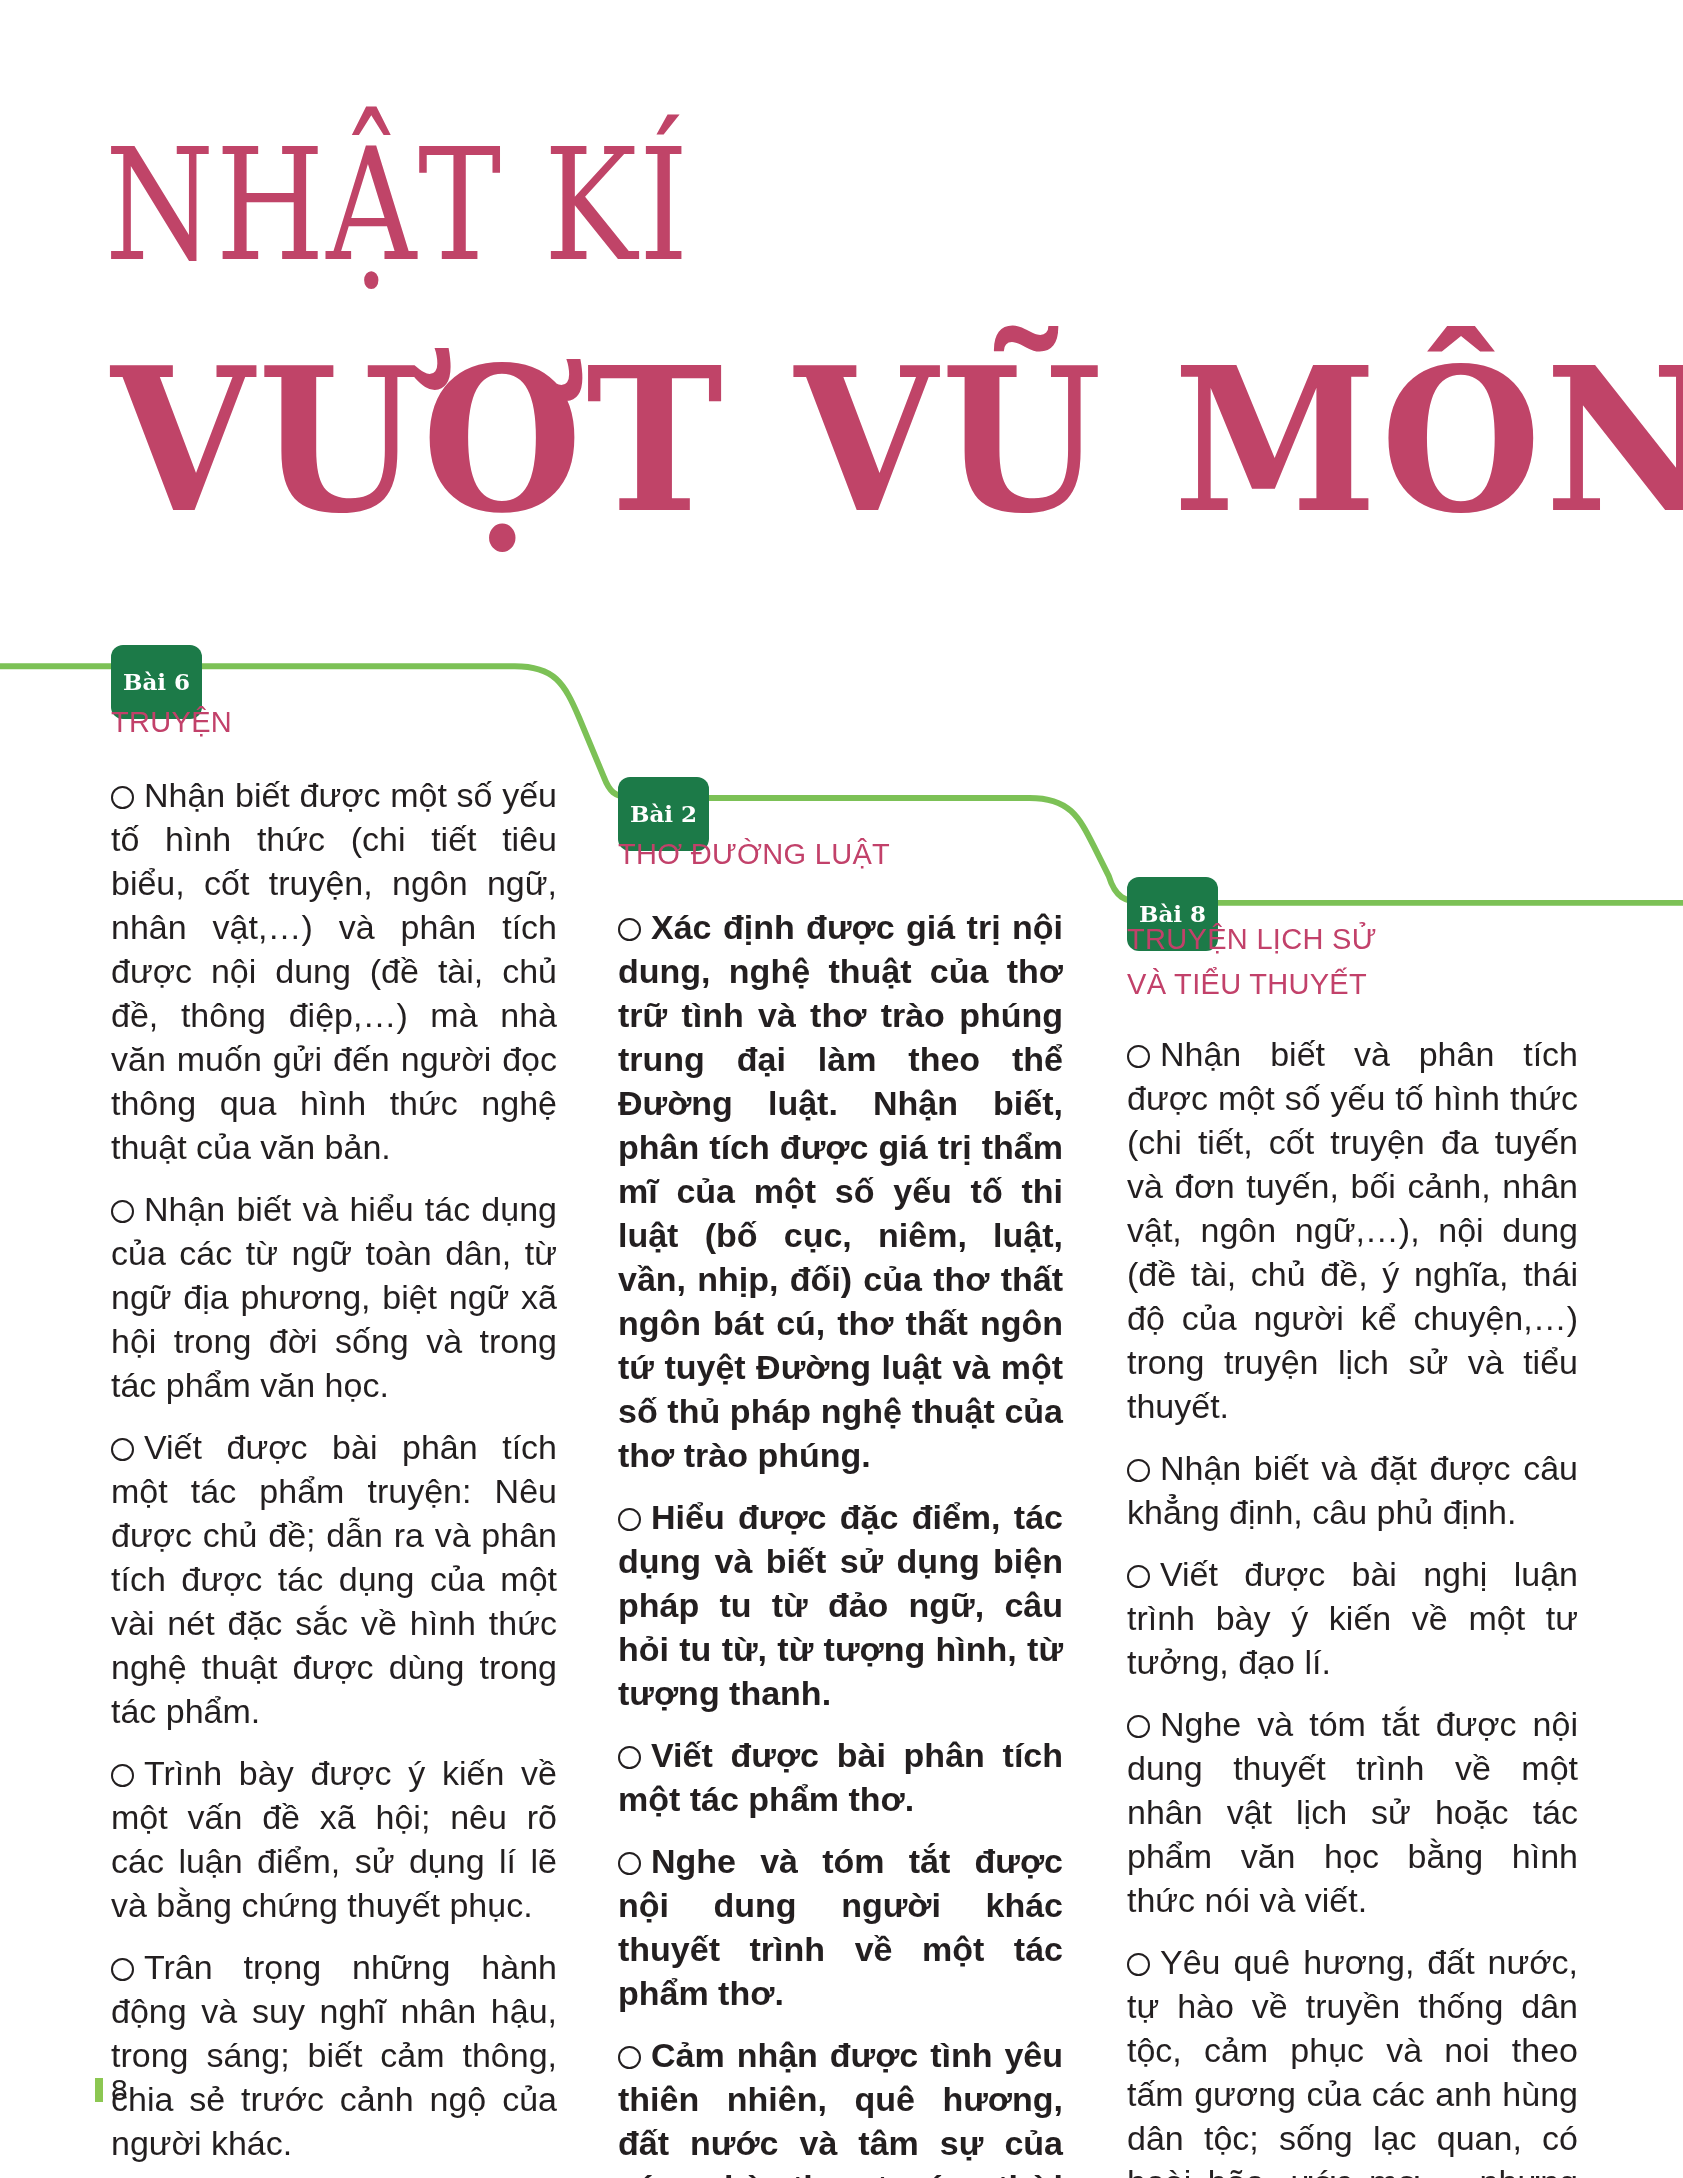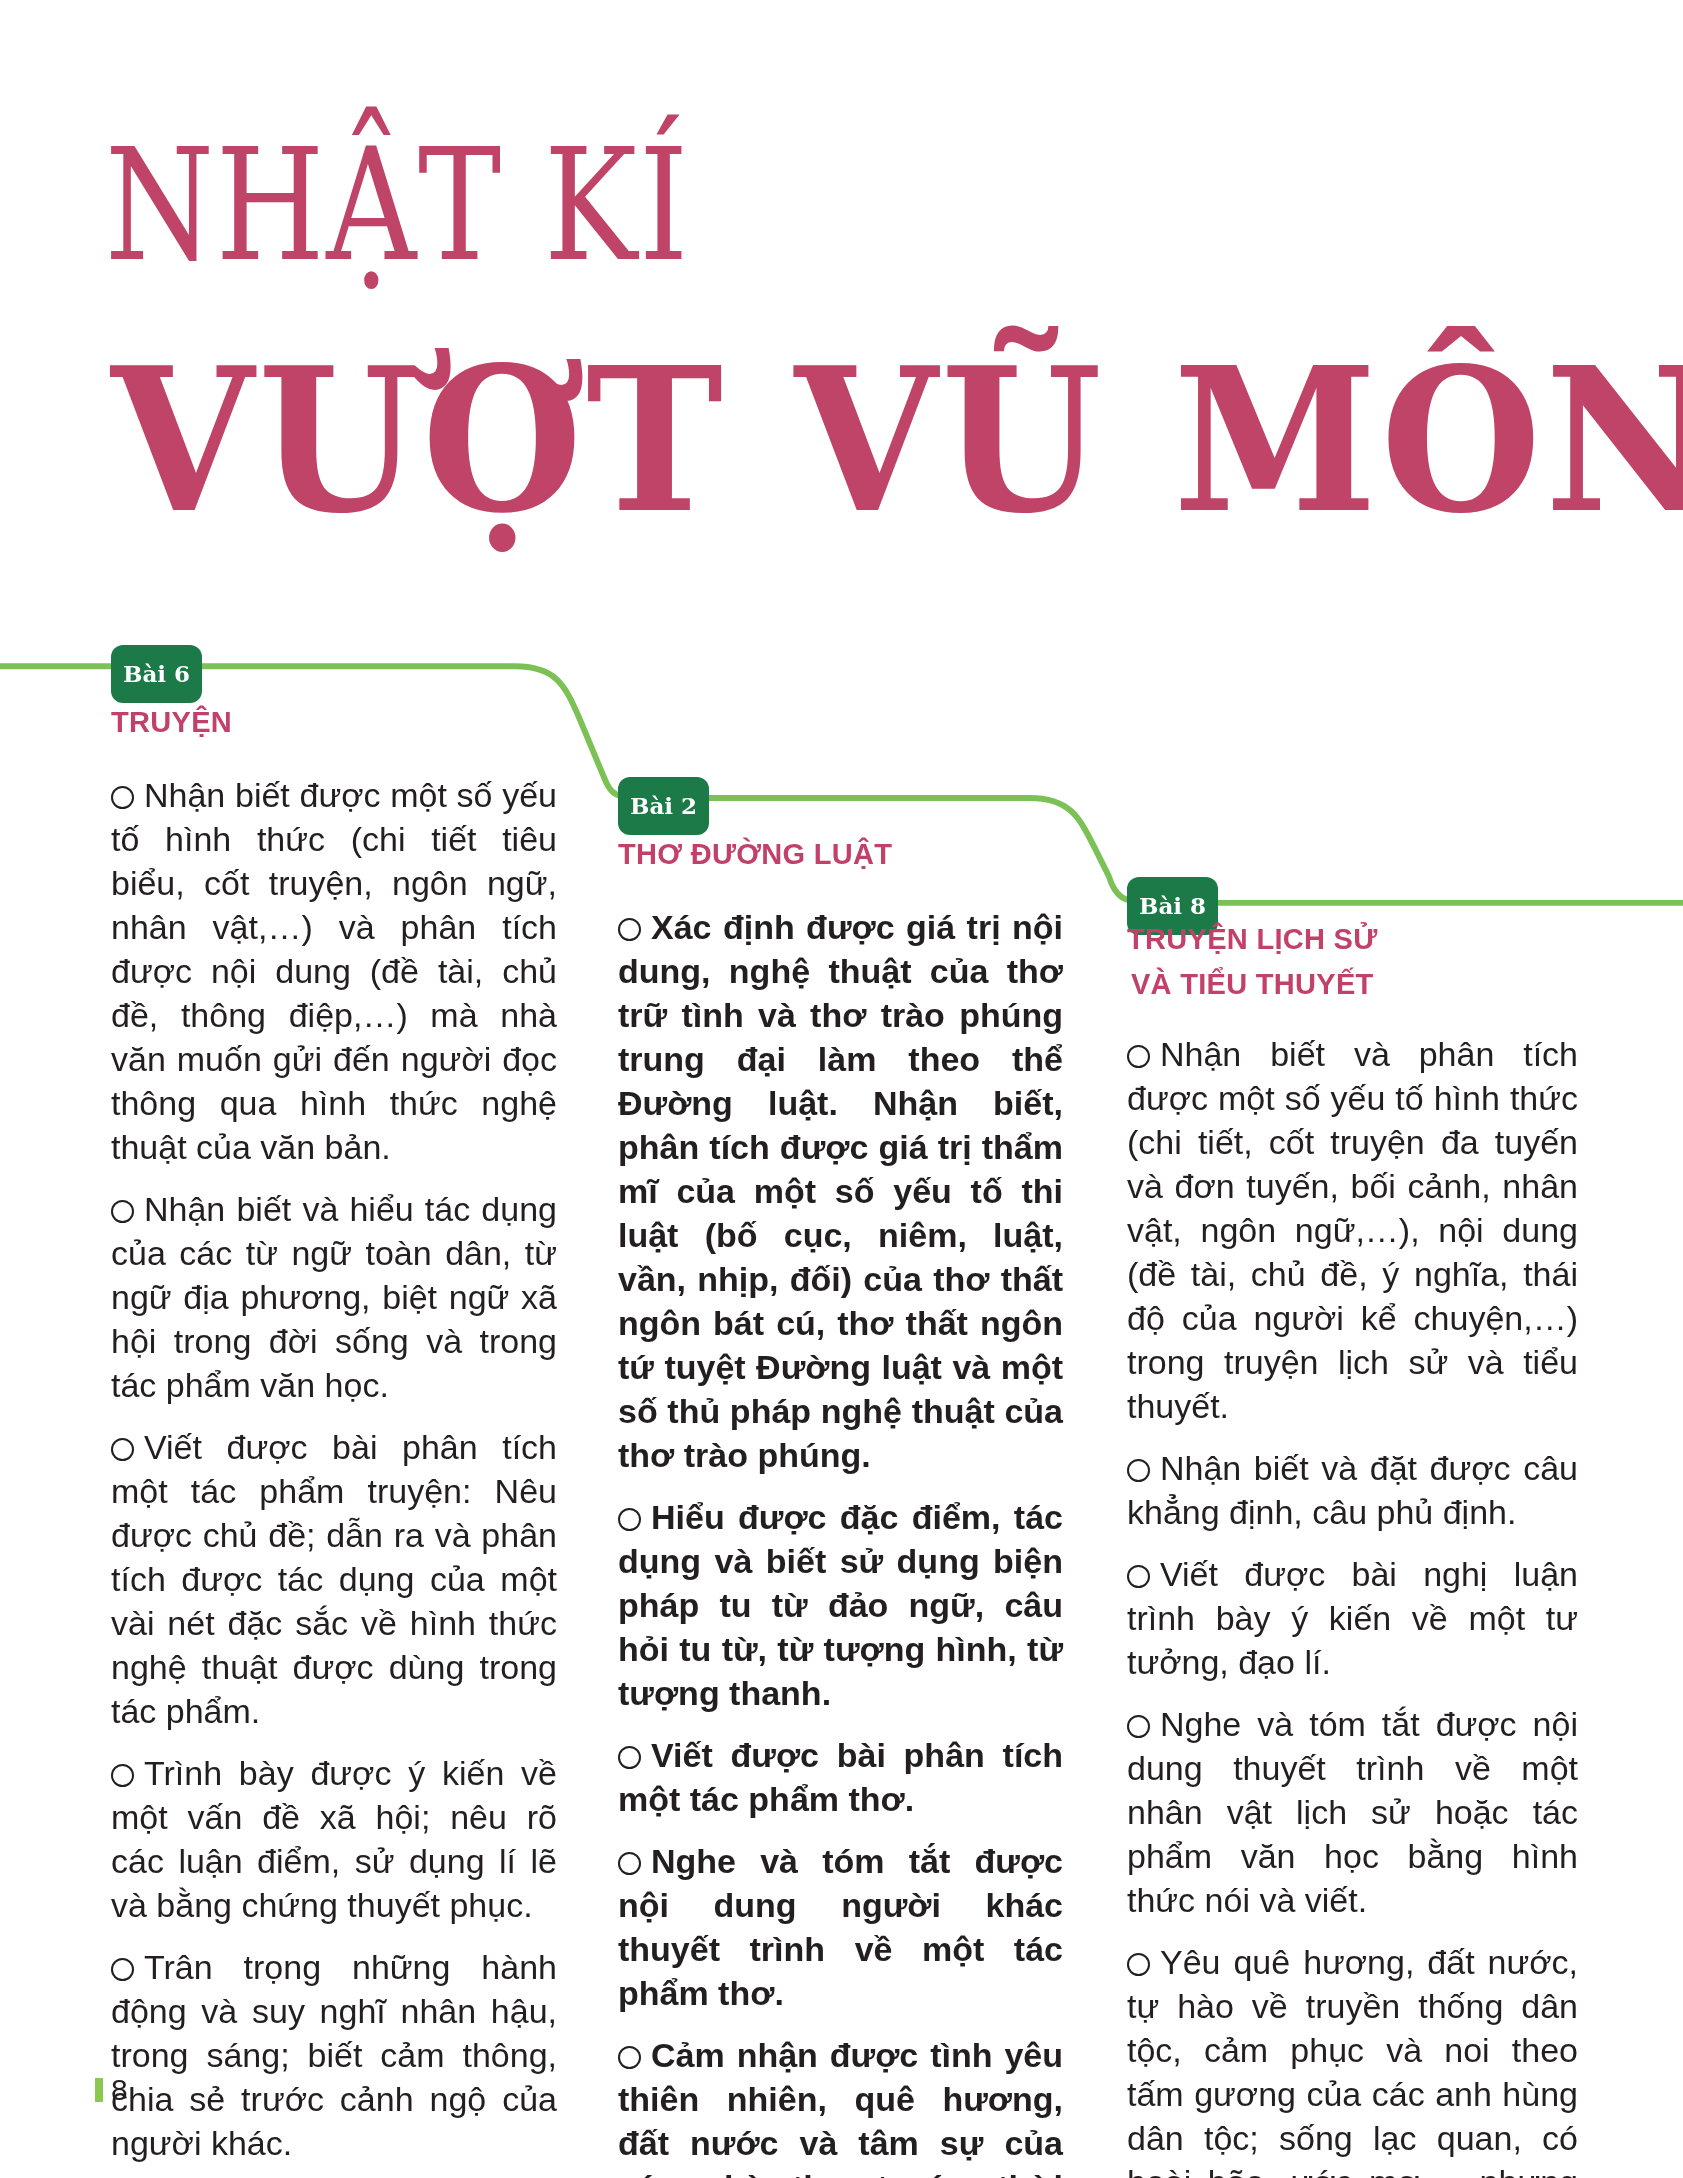--- a/index.html
+++ b/index.html
@@ -14,29 +14,29 @@
   }
   .title-bold {
     position: absolute; left: 111px; top: 342px;
     font-family: "DejaVu Serif", "Liberation Serif", serif;
     font-weight: bold; font-size: 198px; line-height: 1; letter-spacing: 4px;
     color: #c04468; transform: scaleX(0.93); transform-origin: left top;
     white-space: nowrap;
   }
   svg.timeline { position: absolute; left: 0; top: 0; width: 1683px; height: 2178px; pointer-events: none; }
   .badge {
-    position: absolute; height: 42px; padding: 8px 12px;
+    position: absolute; height: 42px; padding: 16px 12px;
     background: #1c7a48; color: #fff; border-radius: 12px;
     font-family: "DejaVu Serif", "Liberation Serif", serif; font-weight: bold;
     font-size: 23px; line-height: 42px; white-space: nowrap;
   }
   .heading {
-    position: absolute; color: #c2416a; font-weight: bold;
+    position: absolute; color: #c2416a; font-weight: normal;
     font-family: "Liberation Sans", "DejaVu Sans", sans-serif;
-    font-size: 29px; line-height: 45px; white-space: nowrap; letter-spacing: 0.3px; text-align: center;
+    font-size: 29px; line-height: 45px; white-space: nowrap; letter-spacing: 0.3px;
   }
   .col { position: absolute; font-size: 34px; line-height: 44px; color: #231f20; }
   .col .item { text-align: justify; margin: 0 0 18px 0; text-align-last: left; }
   .circle {
     display: inline-block; width: 23px; height: 23px; border: 2.5px solid #231f20;
     border-radius: 50%; vertical-align: -2px; margin-right: 10px; box-sizing: border-box;
   }
   .page-num { position: absolute; left: 95px; top: 2076px; height: 28px; display: flex; align-items: center; }
   .page-bar { width: 8px; height: 24px; background: #8cc752; margin-right: 8px; }
   .page-text { font-size: 30px; line-height: 28px; color: #231f20; }

